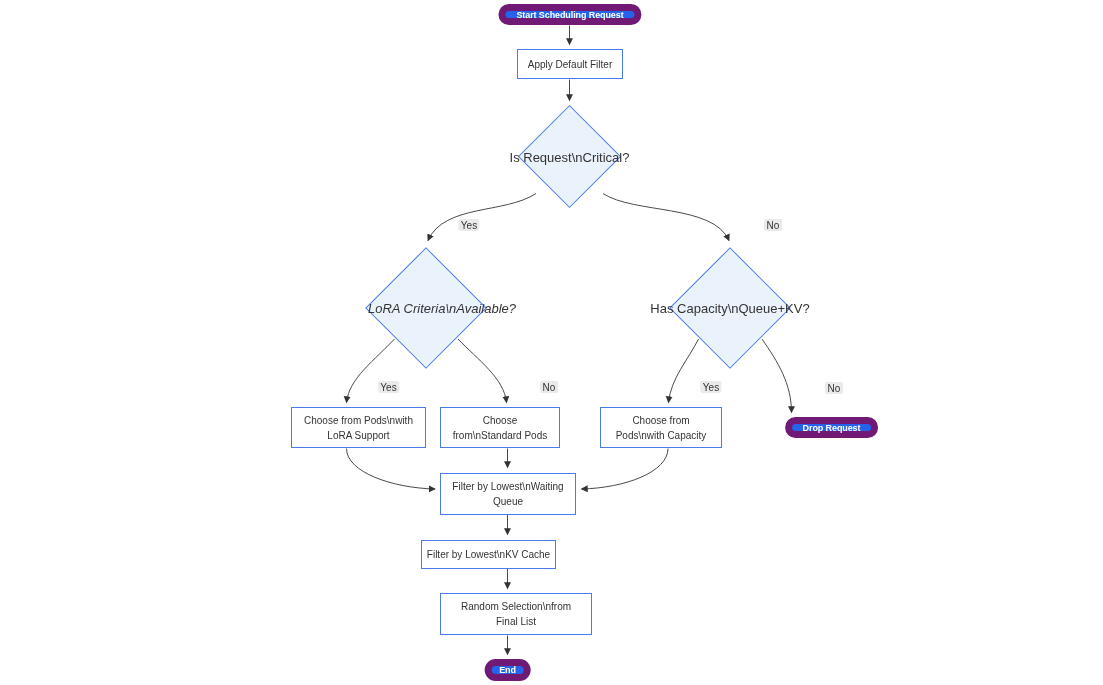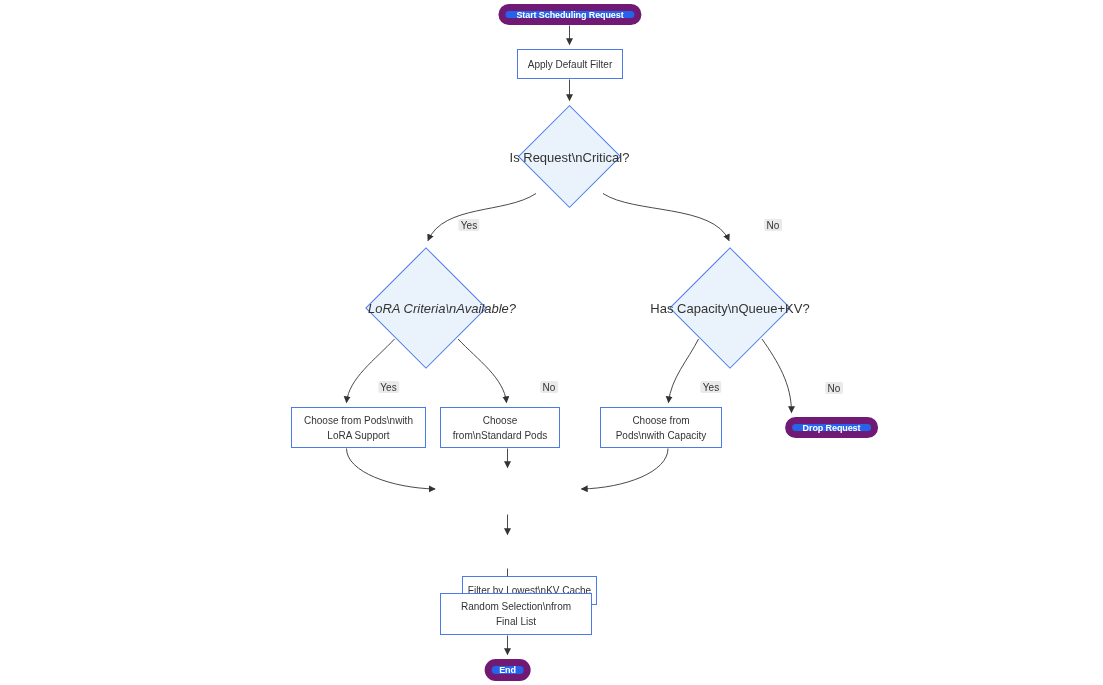--- a/index.html
+++ b/index.html
@@ -82,22 +82,23 @@
   <div class="diamond-label" style="left:730px;top:307.5px;">Has Capacity\nQueue+KV?</div>
 
   <div class="node-rect" style="left:279px;top:407px;width:135px;height:41px;margin-left:12px;">Choose from Pods\nwith LoRA Support</div>
 
   <div class="node-rect" style="left:440px;top:407px;width:120px;height:41px;">Choose from\nStandard Pods</div>
 
   <div class="node-rect" style="left:600px;top:407px;width:122px;height:41px;">Choose from Pods\nwith Capacity</div>
 
   <div class="pill" style="left:791.5px;top:417px;margin-left:40px;">Drop Request</div>
 
+  <div class="node-rect" style="left:440px;top:472.5px;width:136px;height:42px;">Filter by Lowest\nWaiting Queue</div>
 
-  <div class="node-rect nowrap" style="left:462px;top:539.5px;width:135px;height:29px;margin-top:36px;">Filter by Lowest\nKV Cache</div>
+  <div class="node-rect nowrap" style="left:421px;top:539.5px;width:135px;height:29px;">Filter by Lowest\nKV Cache</div>
 
   <div class="node-rect" style="left:440px;top:593px;width:152px;height:42px;">Random Selection\nfrom Final List</div>
 
   <div class="pill" style="left:507.5px;top:659px;padding:0 8px;height:22px;">End</div>
 
   <div class="edge-label" style="left:427px;top:225px;">Yes</div>
   <div class="edge-label" style="left:731px;top:225px;">No</div>
   <div class="edge-label" style="left:346.5px;top:387px;">Yes</div>
   <div class="edge-label" style="left:507px;top:387px;">No</div>
   <div class="edge-label" style="left:669px;top:387px;">Yes</div>

